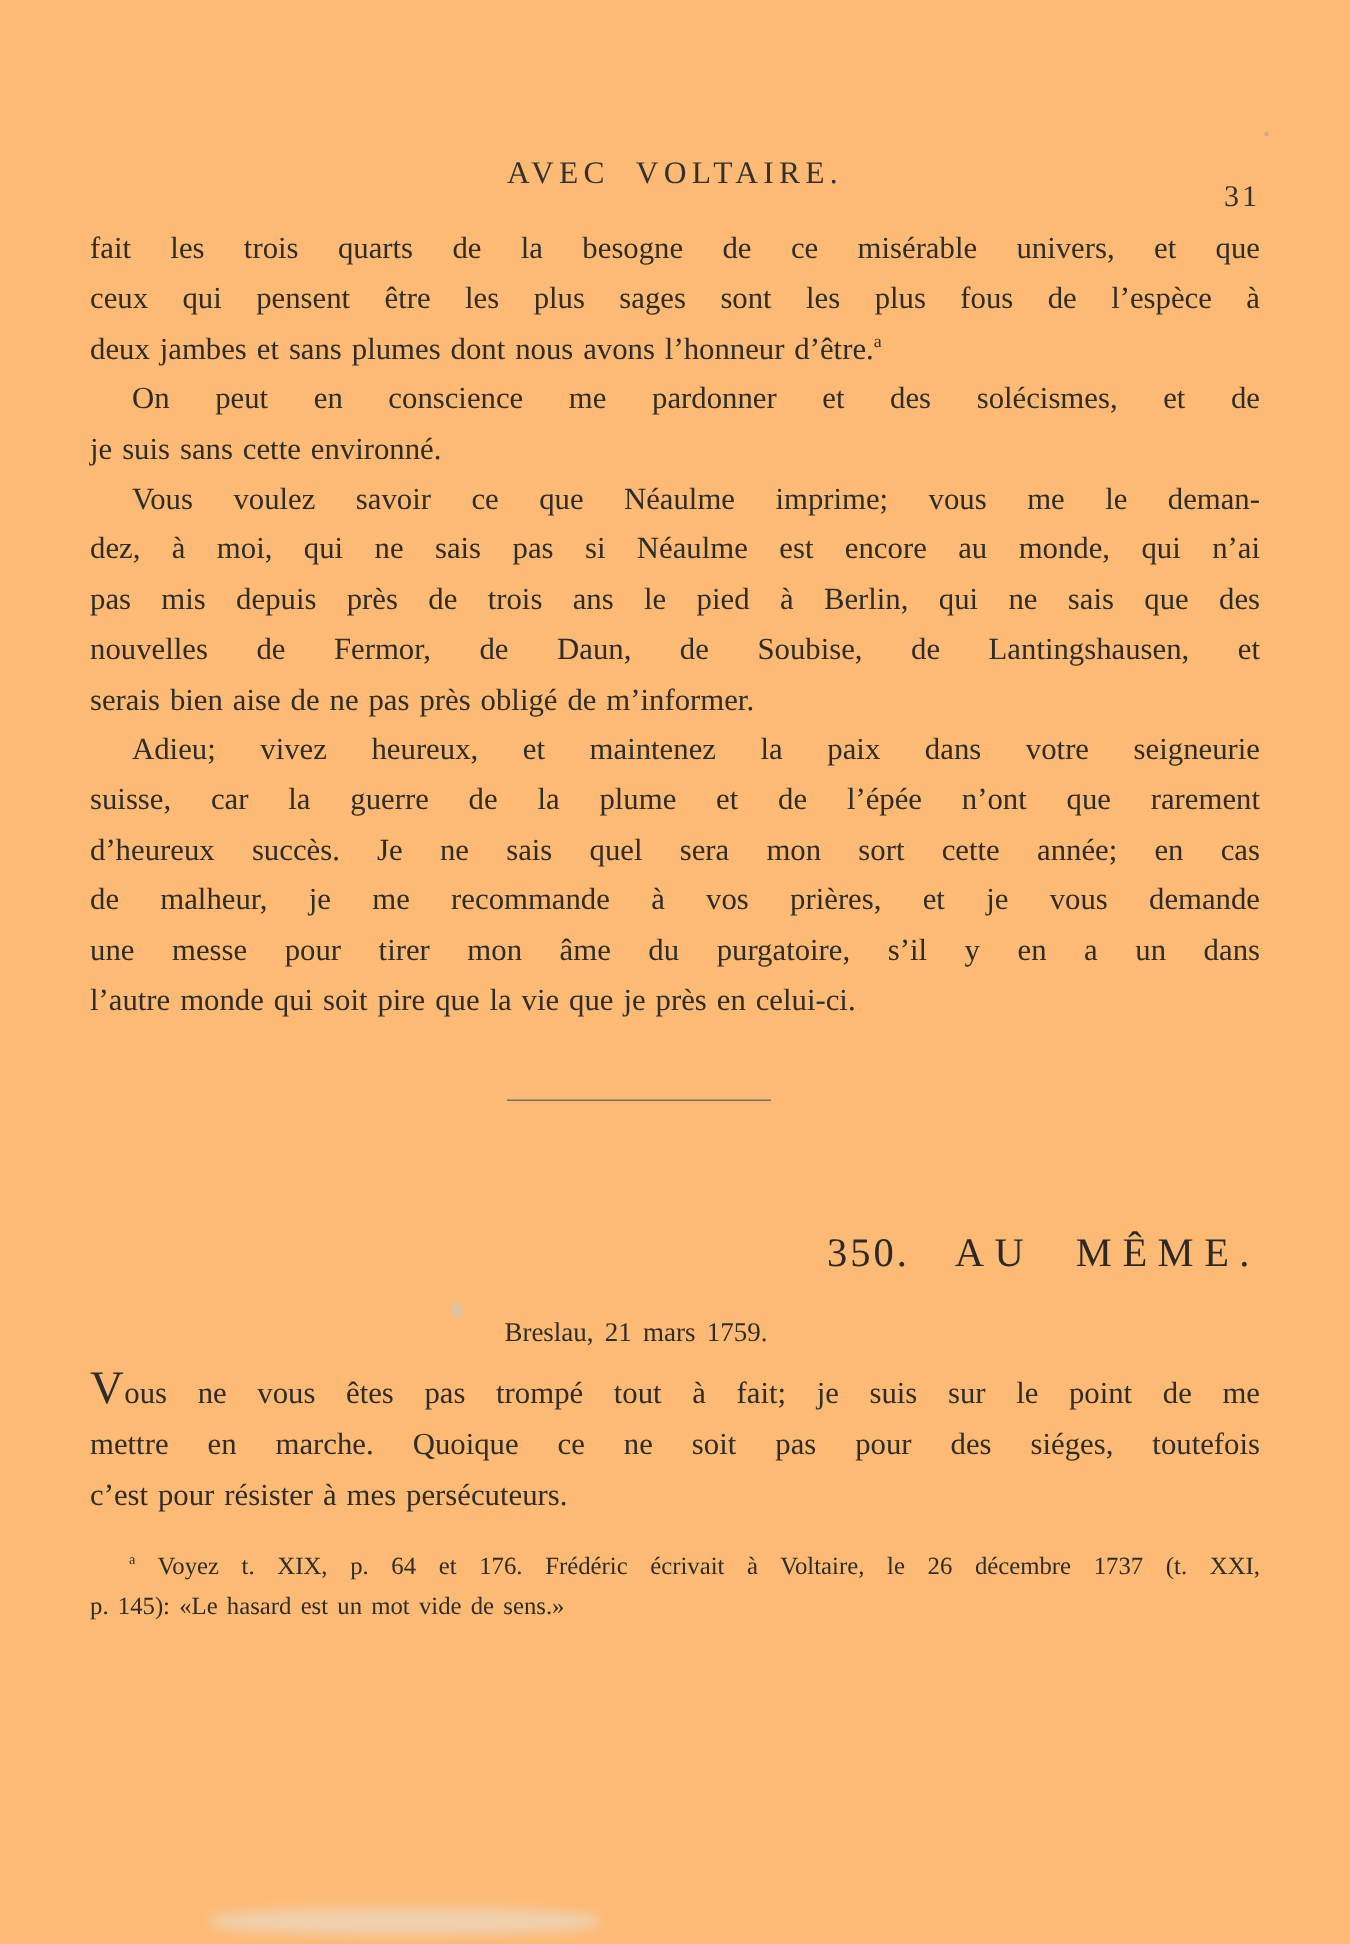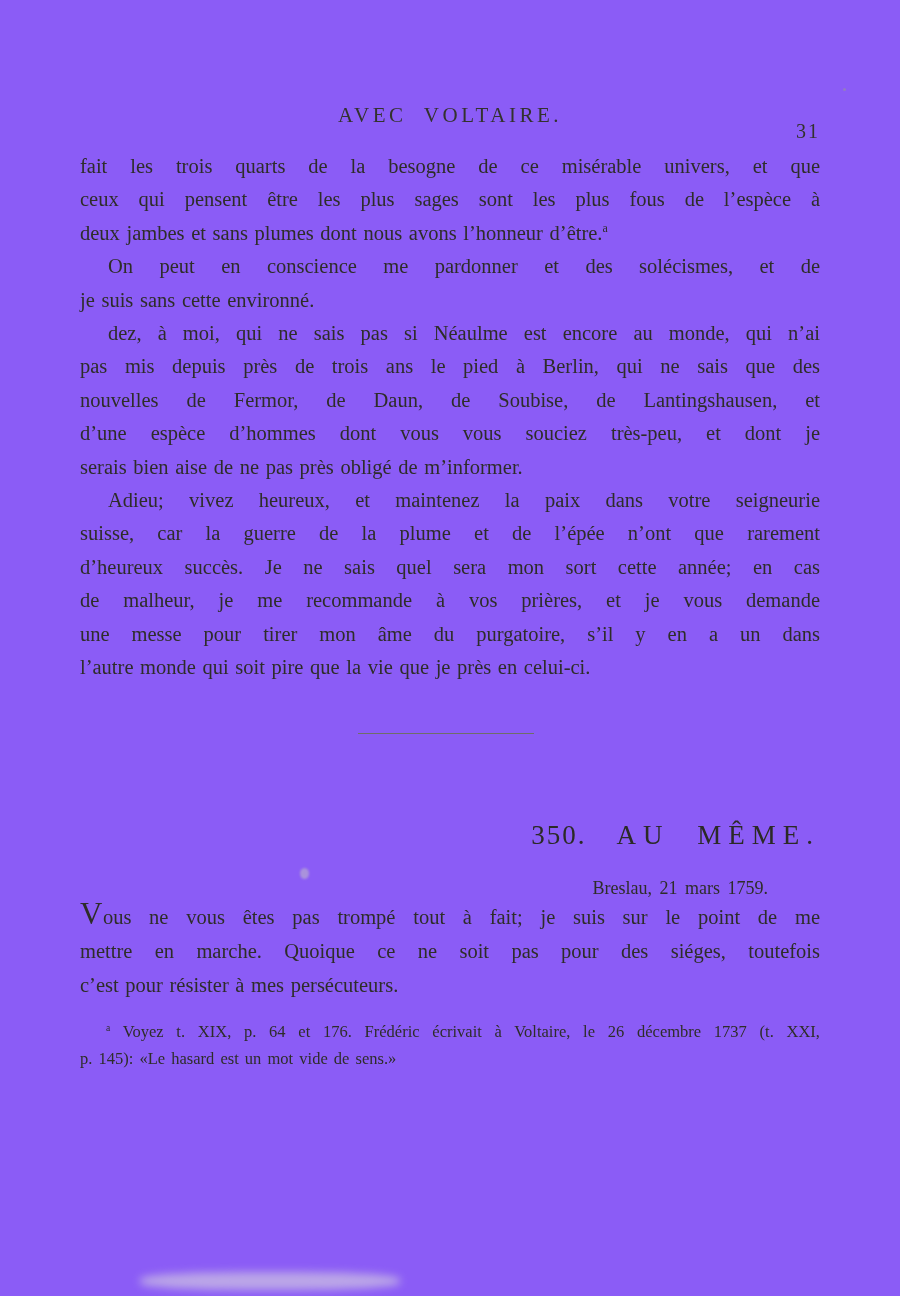--- a/index.html
+++ b/index.html
@@ -1,23 +1,23 @@
 <!DOCTYPE html>
 <html><head>
 <meta charset="utf-8">
 <style>
   html, body { margin: 0; padding: 0; background: #e8e8e4; }
   .page {
     position: relative;
     width: 900px;
     height: 1296px;
     margin: 0 auto;
-    background: #8b5cf6;
+    background: #fdba74;
     box-sizing: border-box;
-    padding: 0 80px;
+    padding: 0 60px;
     overflow: hidden;
     color: #2e2d29;
     font-family: "Liberation Serif", "DejaVu Serif", serif;
   }
 
   
   .running-head {
     position: relative;
     margin-top: 102px;
     height: 26px;
@@ -72,29 +72,29 @@
     font-size: 27px;
     line-height: 38px;
     color: #2b2a26;
   }
   .section-number { letter-spacing: 2px; margin-right: 30px; }
   .section-title  { letter-spacing: 7px; word-spacing: 14px; }
 
   
   .dateline {
     margin-top: 22px;
-    text-align: right;
+    text-align: center;
     padding-right: 52px;
     font-size: 18px;
     line-height: 24px;
     word-spacing: 3px;
   }
 
   
-  .letter-opening { margin-top: 0; }
+  .letter-opening { margin-top: 12px; }
   .letter-opening .line { line-height: 34px; }
   .initial {
     font-size: 31px;
     line-height: 20px;
     letter-spacing: 0.5px;
   }
 
   
   .footnote { margin-top: 16px; }
   .footnote .line {
@@ -133,24 +133,24 @@
         <div class="para">
           <div class="line">fait les trois quarts de la besogne de ce misérable univers, et que</div>
           <div class="line">ceux qui pensent être les plus sages sont les plus fous de l’espèce à</div>
           <div class="line last">deux jambes et sans plumes dont nous avons l’honneur d’être.<sup class="note-ref">a</sup></div>
         </div>
         <div class="para indent">
           <div class="line">On peut en conscience me pardonner et des solécismes, et de</div>
           <div class="line last">je suis sans cette environné.</div>
         </div>
         <div class="para indent">
+          <div class="line">Vous voulez savoir ce que Néaulme imprime; vous me le deman-</div>
           <div class="line">dez, à moi, qui ne sais pas si Néaulme est encore au monde, qui n’ai</div>
           <div class="line">pas mis depuis près de trois ans le pied à Berlin, qui ne sais que des</div>
           <div class="line">nouvelles de Fermor, de Daun, de Soubise, de Lantingshausen, et</div>
-          <div class="line">d’une espèce d’hommes dont vous vous souciez très-peu, et dont je</div>
           <div class="line last">serais bien aise de ne pas près obligé de m’informer.</div>
         </div>
         <div class="para indent">
           <div class="line">Adieu; vivez heureux, et maintenez la paix dans votre seigneurie</div>
           <div class="line">suisse, car la guerre de la plume et de l’épée n’ont que rarement</div>
           <div class="line">d’heureux succès. Je ne sais quel sera mon sort cette année; en cas</div>
           <div class="line">de malheur, je me recommande à vos prières, et je vous demande</div>
           <div class="line">une messe pour tirer mon âme du purgatoire, s’il y en a un dans</div>
           <div class="line last">l’autre monde qui soit pire que la vie que je près en celui-ci.</div>
         </div>

